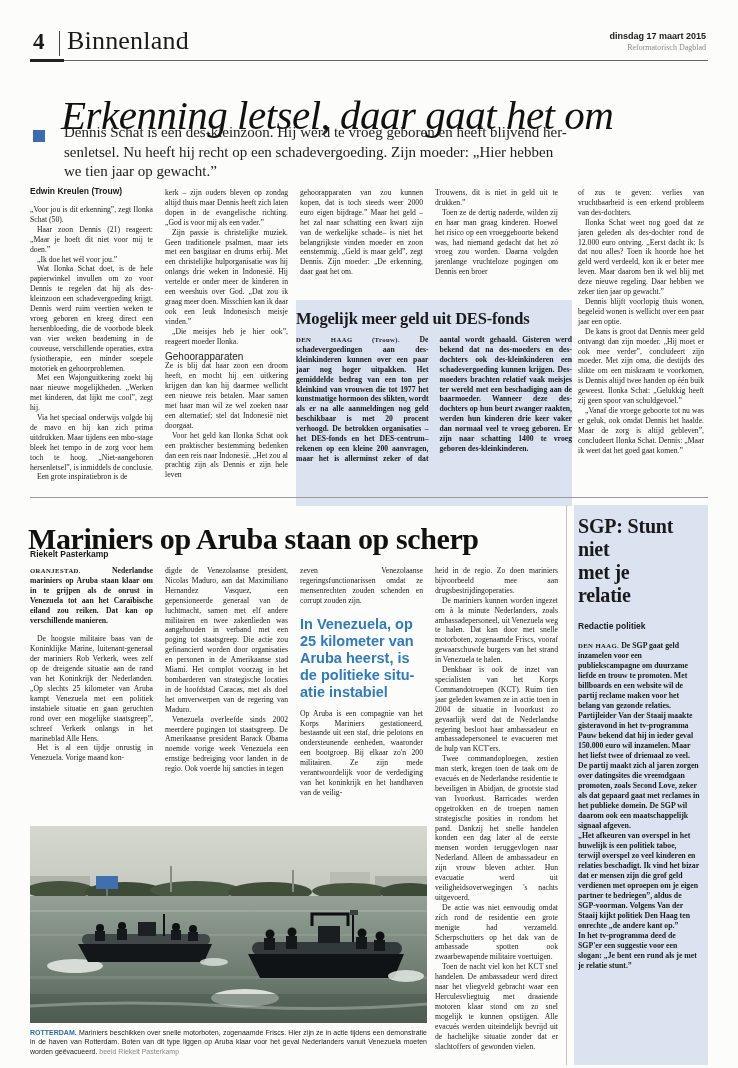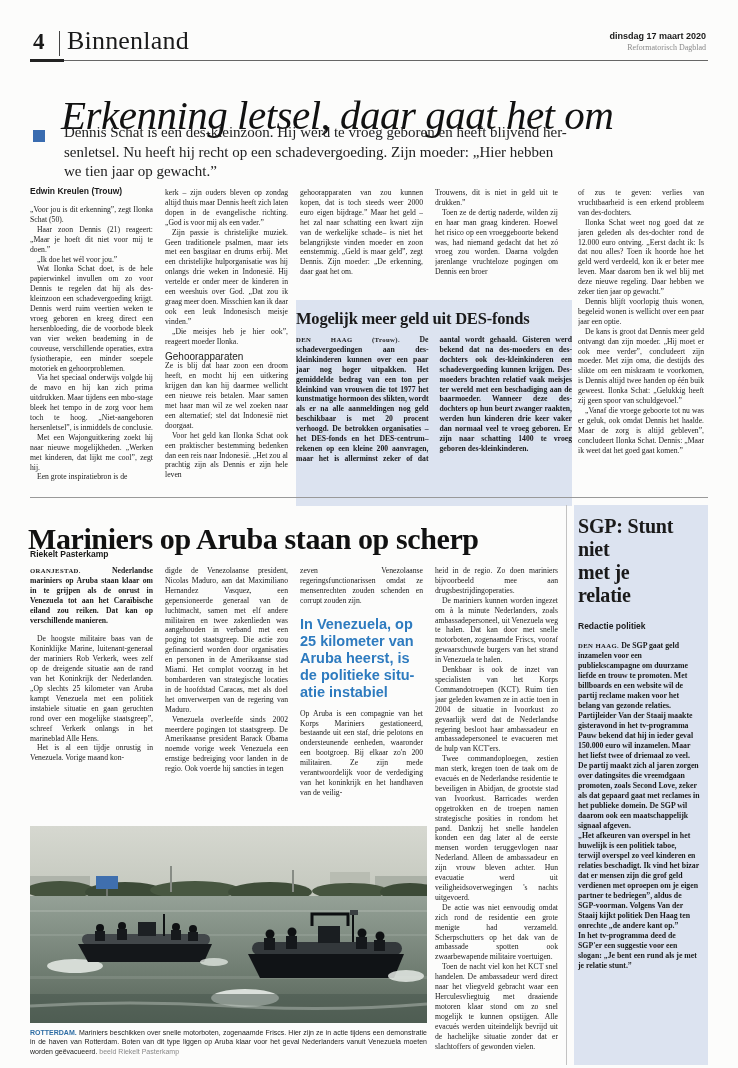--- a/index.html
+++ b/index.html
@@ -76,39 +76,39 @@
   .sgpbody .bp{text-indent:0;}
 </style>
 </head>
 <body>
 
 <div class="page">
 
   <div class="pagenum">4</div>
   <div class="hdr-div"></div>
   <div class="section">Binnenland</div>
-  <div class="date">dinsdag 17 maart 2020</div>
+  <div class="date">dinsdag 17 maart 2015</div>
   <div class="paper">Reformatorisch Dagblad</div>
   <div class="hdr-rule"></div>
   <div class="hdr-rule-dark"></div>
 
   <h1 class="headline1">Erkenning letsel, daar gaat het om</h1>
   <div class="sf-square"></div>
   <div class="standfirst">Dennis Schat is een des-kleinzoon. Hij werd te vroeg geboren en heeft blijvend her-
 senletsel. Nu heeft hij recht op een schadevergoeding. Zijn moeder: „Hier hebben
 we tien jaar op gewacht.”</div>
   <div class="byline by1">Edwin Kreulen (Trouw)</div>
 
   <div class="col c1a">
       <p class="bp k-p">„Voor jou is dit erkenning”, zegt Ilonka Schat (50).</p>
       <p class="bp k-p">Haar zoon Dennis (21) reageert: „Maar je hoeft dit niet voor mij te doen.”</p>
       <p class="bp k-p">„Ik doe het wél voor jou.”</p>
       <p class="bp k-p">Wat Ilonka Schat doet, is de hele papierwinkel invullen om zo voor Dennis te regelen dat hij als des-kleinzoon een schadevergoeding krijgt. Dennis werd ruim veertien weken te vroeg geboren en kreeg direct een hersenbloeding, die de voorbode bleek van vier weken beademing in de couveuse, verschillende operaties, extra fysiotherapie, een minder soepele motoriek en gehoorproblemen.</p>
+      <p class="bp k-p">Met een Wajonguitkering zoekt hij naar nieuwe mogelijkheden. „Werken met kinderen, dat lijkt me cool”, zegt hij.</p>
       <p class="bp k-p">Via het speciaal onderwijs volgde hij de mavo en hij kan zich prima uitdrukken. Maar tijdens een mbo-stage bleek het tempo in de zorg voor hem toch te hoog. „Niet-aangeboren hersenletsel”, is inmiddels de conclusie.</p>
-      <p class="bp k-p">Met een Wajonguitkering zoekt hij naar nieuwe mogelijkheden. „Werken met kinderen, dat lijkt me cool”, zegt hij.</p>
       <p class="bp k-p">Een grote inspiratiebron is de</p>
     </div>
   <div class="col c2a">
       <p class="bp k-p">kerk – zijn ouders bleven op zondag altijd thuis maar Dennis heeft zich laten dopen in de evangelische richting. „God is voor mij als een vader.”</p>
       <p class="bp k-p">Zijn passie is christelijke muziek. Geen traditionele psalmen, maar iets met een basgitaar en drums erbij. Met een christelijke hulporganisatie was hij onlangs drie weken in Indonesië. Hij vertelde er onder meer de kinderen in een weeshuis over God. „Dat zou ik graag meer doen. Misschien kan ik daar ook een leuk Indonesisch meisje vinden.”</p>
       <p class="bp k-p">„Die meisjes heb je hier ook”, reageert moeder Ilonka.</p>
       <p class="bp k-h">Gehoorapparaten</p>
       <p class="bp k-p">Ze is blij dat haar zoon een droom heeft, en mocht hij een uitkering krijgen dan kan hij daarmee wellicht een nieuwe reis betalen. Maar samen met haar man wil ze wel zoeken naar een alternatief; stel dat Indonesië niet doorgaat.</p>
       <p class="bp k-p">Voor het geld kan Ilonka Schat ook een praktischer bestemming bedenken dan een reis naar Indonesië. „Het zou al prachtig zijn als Dennis er zijn hele leven</p>
     </div>

